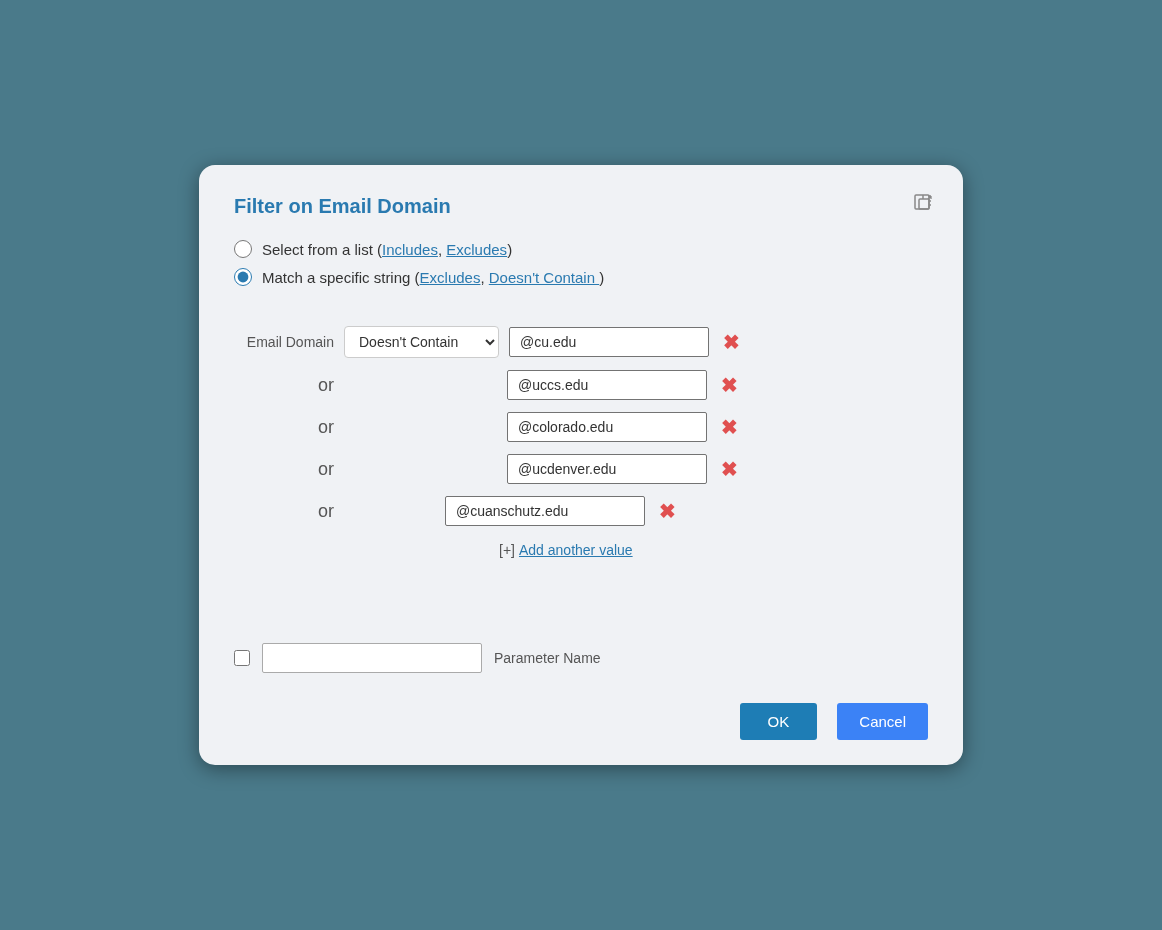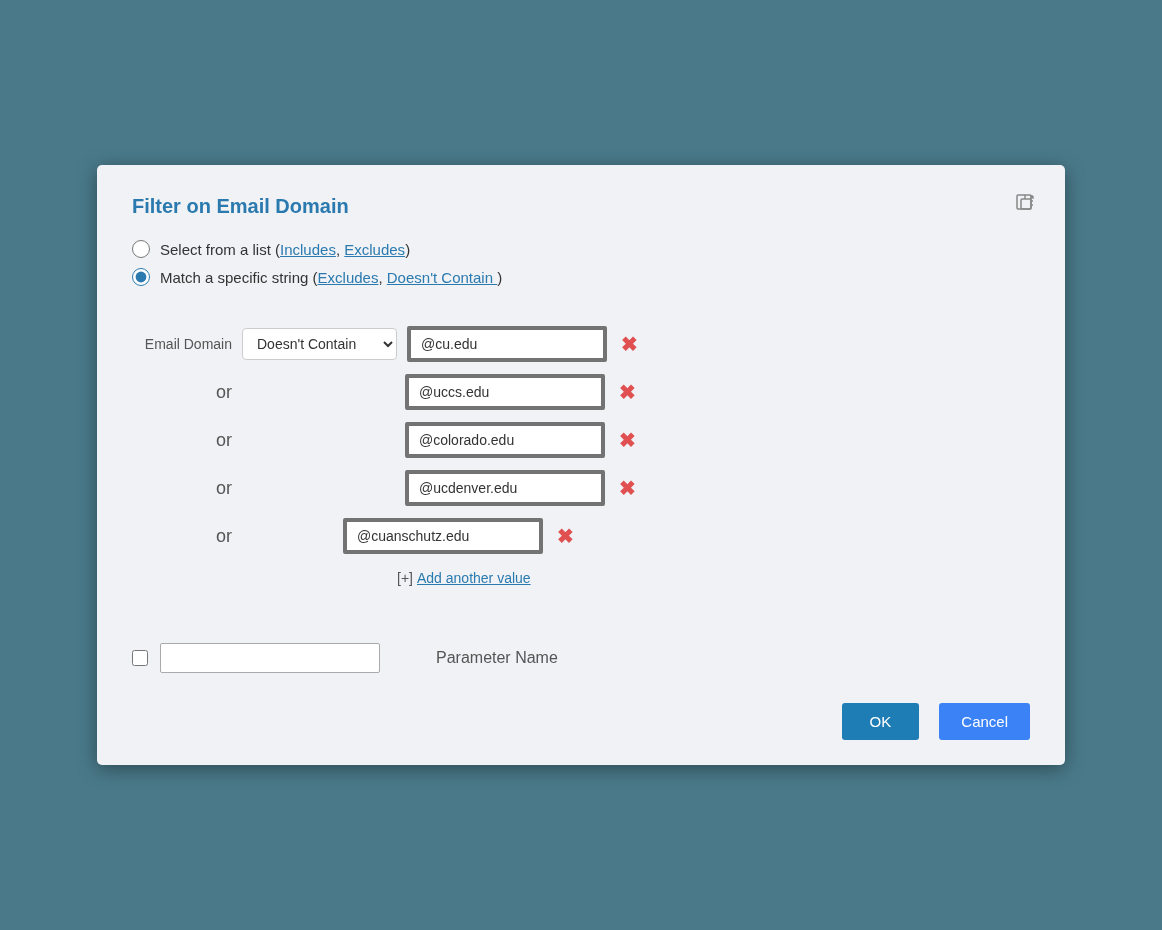--- a/index.html
+++ b/index.html
@@ -19,22 +19,22 @@
       position: relative;
       width: 1162px;
       height: 930px;
       display: flex;
       align-items: center;
       justify-content: center;
     }
 
     .dialog {
       background: #f0f2f5;
-      border-radius: 5px;
-      width: 968px;
+      border-radius: 16px;
+      width: 764px;
       min-height: 600px;
       position: relative;
       padding: 30px 35px 25px 35px;
       box-shadow: 0 4px 20px rgba(0,0,0,0.4);
       display: flex;
       flex-direction: column;
     }
 
     .dialog-title {
       color: #2a7ab0;
@@ -112,21 +112,21 @@
       background: white;
       font-size: 14px;
       color: #333;
       cursor: pointer;
       width: 155px;
       appearance: auto;
     }
 
     .value-input {
       padding: 6px 10px;
-      border: 4px solid #737373;
+      border: 1px solid #737373;
       border-radius: 2px;
       background: white;
       font-size: 14px;
       color: #333;
       width: 200px;
     }
 
     .or-label {
       font-size: 18px;
       color: #555;
@@ -181,23 +181,22 @@
     .param-input {
       padding: 6px 10px;
       border: 1px solid #aaa;
       border-radius: 2px;
       background: white;
       font-size: 14px;
       width: 220px;
     }
 
     .param-name-label {
-      font-size: 16px;
+      font-size: 14px;
       color: #555;
-      margin-left: 44px;
     }
 
     .dialog-footer {
       display: flex;
       justify-content: flex-end;
       gap: 20px;
       margin-top: 10px;
     }
 
     .btn-ok {

